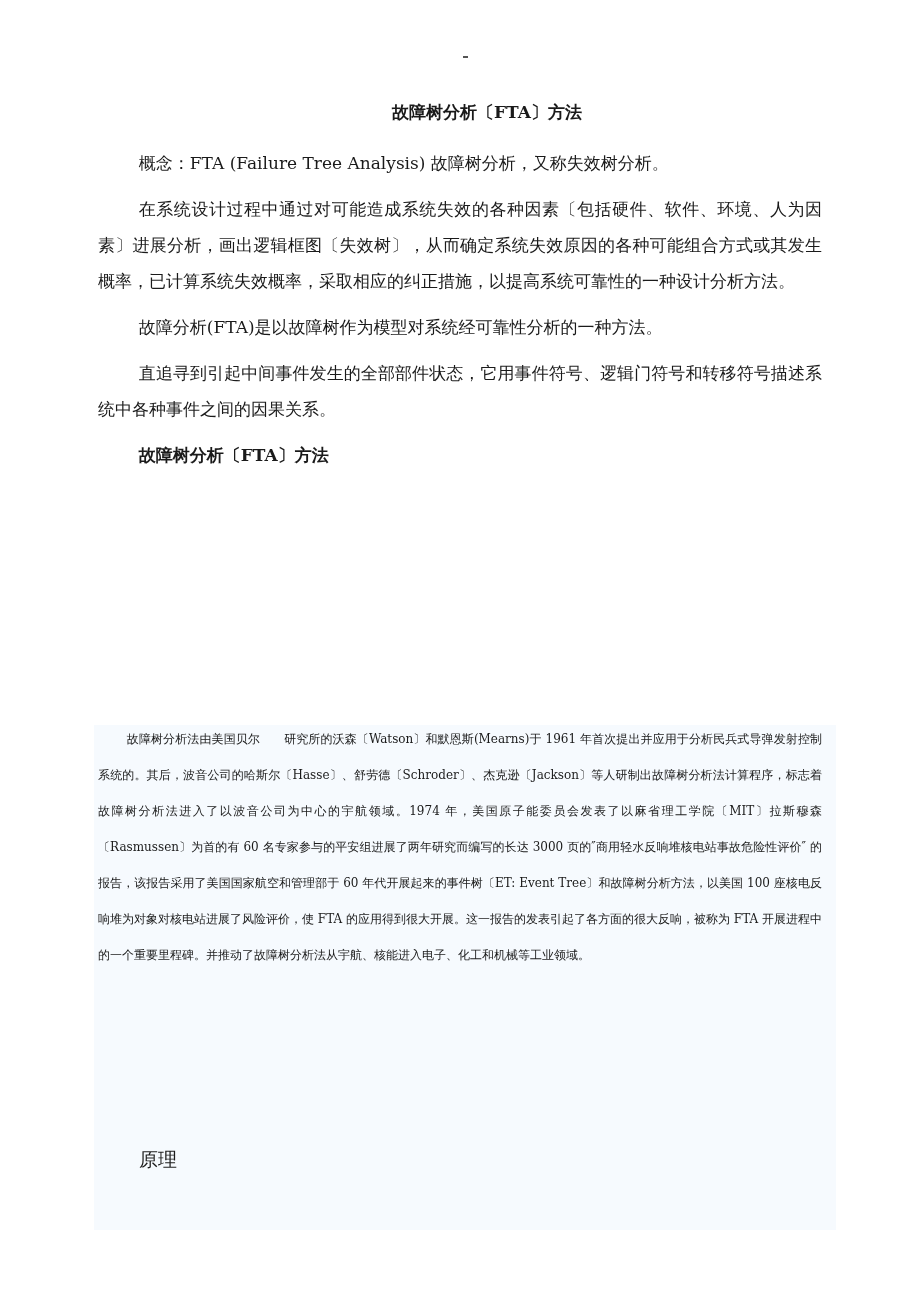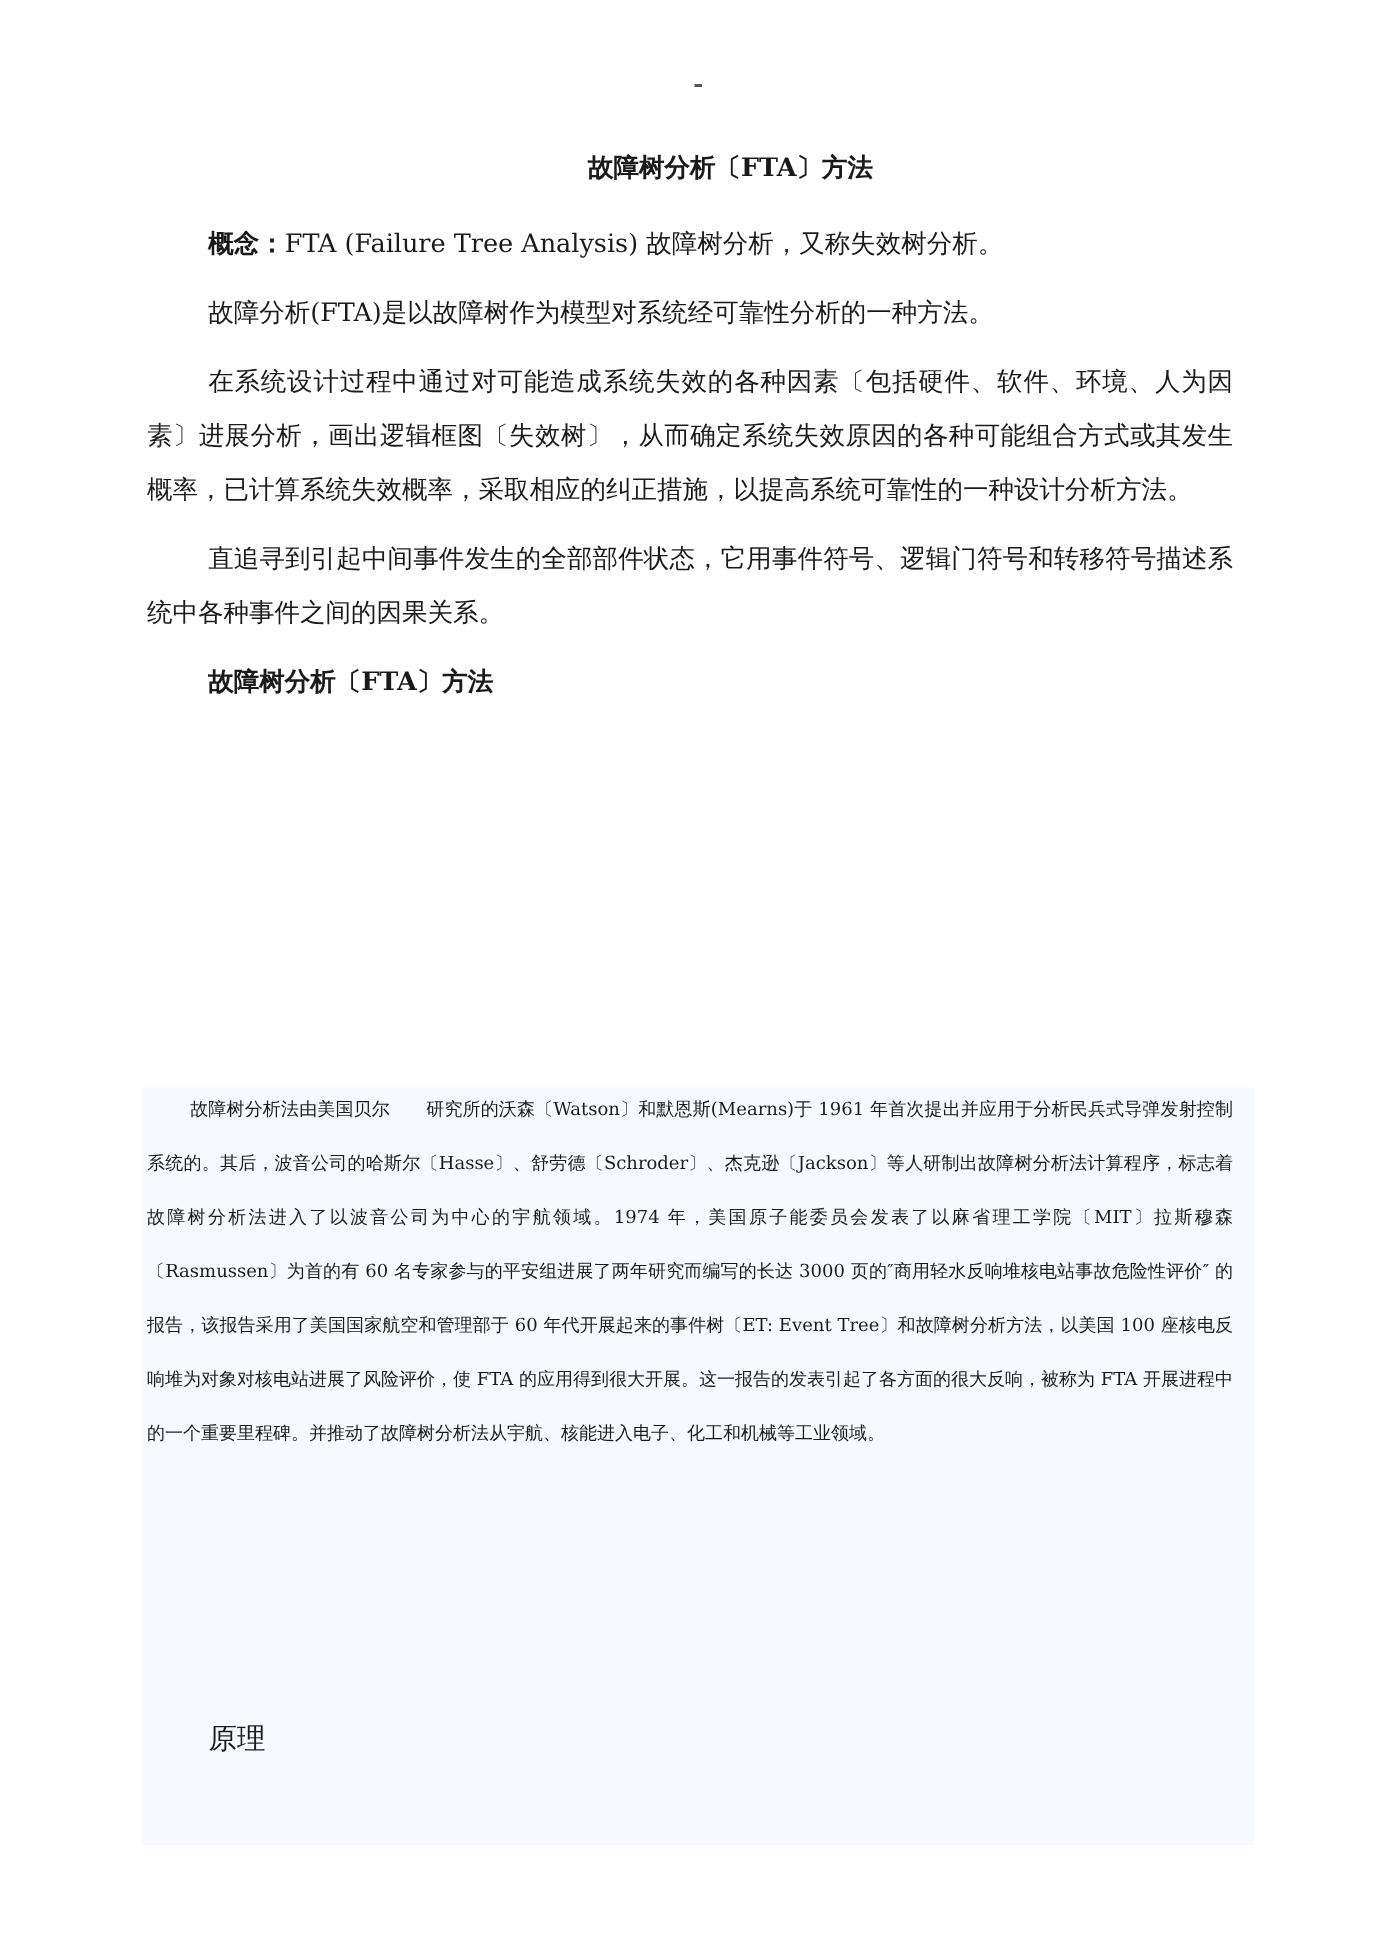--- a/index.html
+++ b/index.html
@@ -75,33 +75,33 @@
       text-align: justify;
     }
     .principle {
       position: absolute;
       top: 1141px;
       left: 139px;
       font-size: 19px;
       line-height: 36px;
       margin: 0;
     }
-    .bold-label { font-weight: bold; }
+    .bold-label { font-weight: normal; }
   </style>
 </head>
 <body>
 
 <div class="page-marker"></div>
 
 <h1 class="doc-title">故障树分析〔FTA〕方法</h1>
 
 <div class="content">
   <p class="para-concept"><span class="bold-label">概念：</span><span>FTA (Failure Tree Analysis) 故障树分析，又称失效树分析。</span></p>
+  <p class="gap">在系统设计过程中通过对可能造成系统失效的各种因素〔包括硬件、软件、环境、人为因素〕进展分析，画出逻辑框图〔失效树〕，从而确定系统失效原因的各种可能组合方式或其发生概率，已计算系统失效概率，采取相应的纠正措施，以提高系统可靠性的一种设计分析方法。</p>
   <p class="gap">故障分析(FTA)是以故障树作为模型对系统经可靠性分析的一种方法。</p>
-  <p class="gap">在系统设计过程中通过对可能造成系统失效的各种因素〔包括硬件、软件、环境、人为因素〕进展分析，画出逻辑框图〔失效树〕，从而确定系统失效原因的各种可能组合方式或其发生概率，已计算系统失效概率，采取相应的纠正措施，以提高系统可靠性的一种设计分析方法。</p>
   <p class="gap">直追寻到引起中间事件发生的全部部件状态，它用事件符号、逻辑门符号和转移符号描述系统中各种事件之间的因果关系。</p>
   <p class="section-heading">故障树分析〔FTA〕方法</p>
 </div>
 
 <div class="history-box"></div>
 
 <div class="history-text">
   <p>故障树分析法由美国贝尔　　研究所的沃森〔Watson〕和默恩斯(Mearns)于 1961 年首次提出并应用于分析民兵式导弹发射控制系统的。其后，波音公司的哈斯尔〔Hasse〕、舒劳德〔Schroder〕、杰克逊〔Jackson〕等人研制出故障树分析法计算程序，标志着故障树分析法进入了以波音公司为中心的宇航领域。1974 年，美国原子能委员会发表了以麻省理工学院〔MIT〕拉斯穆森〔Rasmussen〕为首的有 60 名专家参与的平安组进展了两年研究而编写的长达 3000 页的″商用轻水反响堆核电站事故危险性评价″ 的报告，该报告采用了美国国家航空和管理部于 60 年代开展起来的事件树〔ET: Event Tree〕和故障树分析方法，以美国 100 座核电反响堆为对象对核电站进展了风险评价，使 FTA 的应用得到很大开展。这一报告的发表引起了各方面的很大反响，被称为 FTA 开展进程中的一个重要里程碑。并推动了故障树分析法从宇航、核能进入电子、化工和机械等工业领域。</p>
 </div>
 

